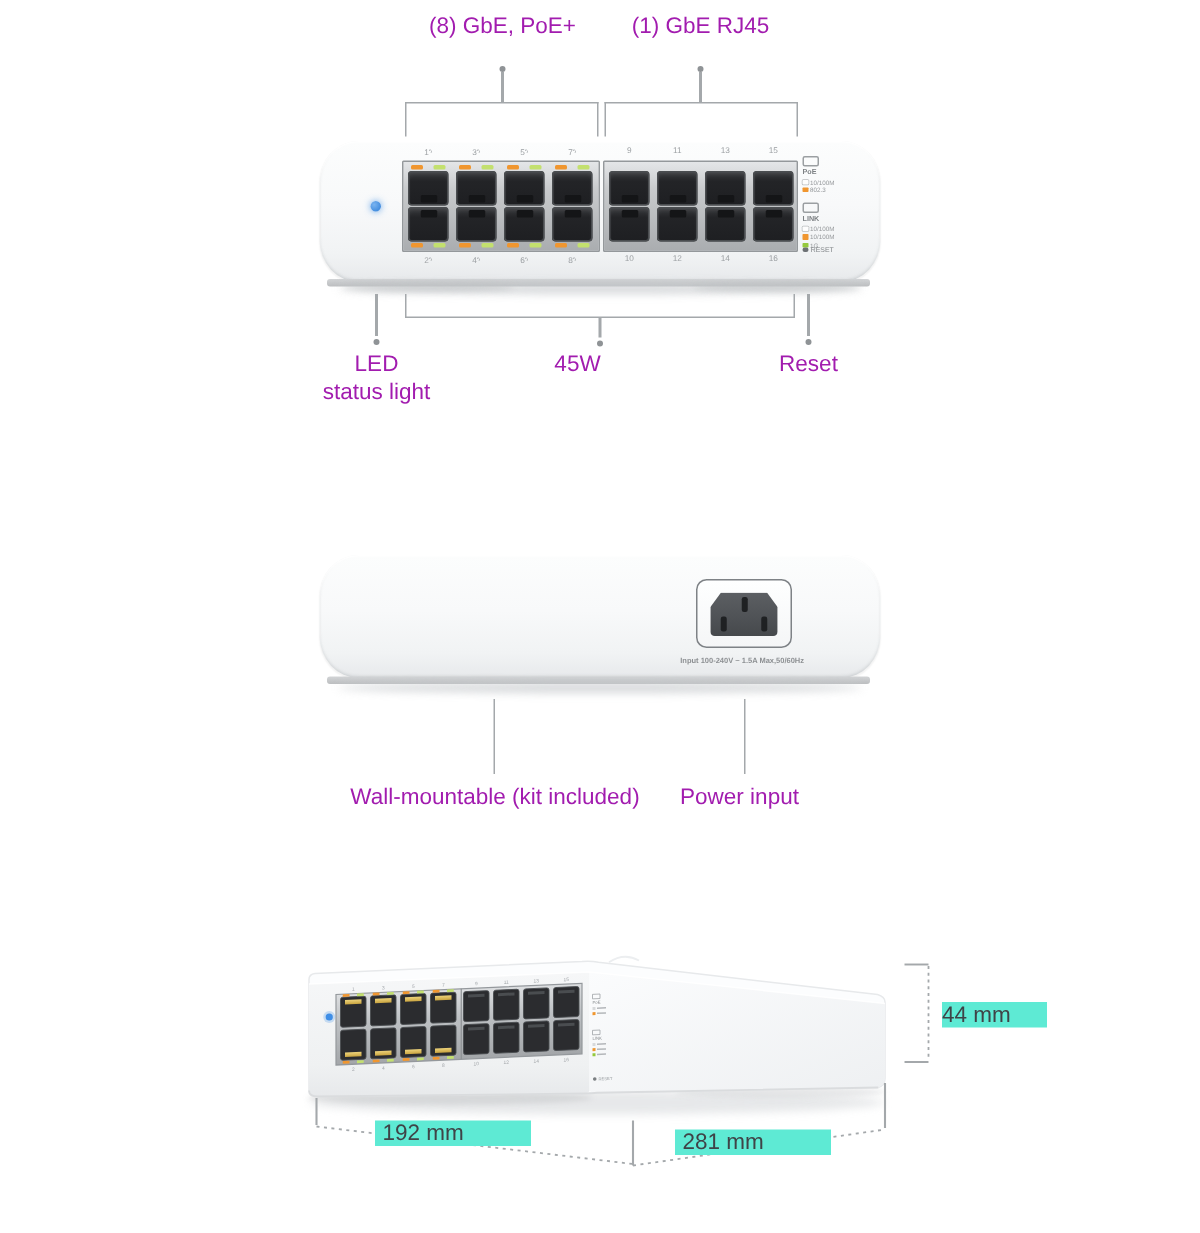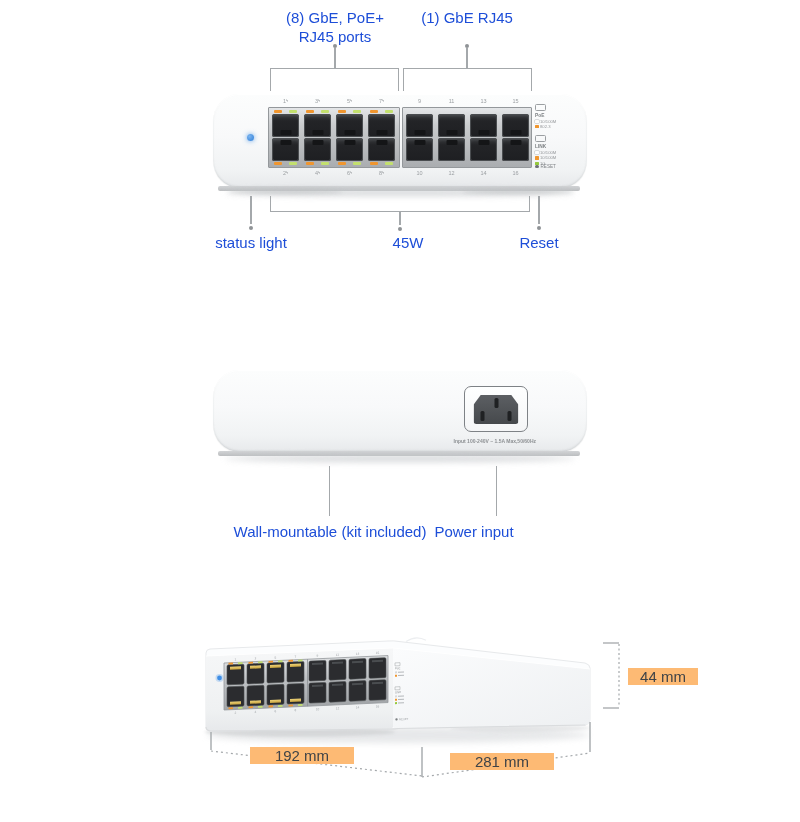--- a/index.html
+++ b/index.html
@@ -1,20 +1,20 @@
 <!DOCTYPE html>
 <html><head>
 <meta charset="utf-8">
 <style>
   html,body{margin:0;padding:0;background:#fff}
   .page{position:relative;width:800px;height:822px;background:#ffffff;
         font-family:"Liberation Sans",sans-serif;color:#3f4347;overflow:hidden}
 
   
-  .lbl{position:absolute;text-align:center;font-size:15px;line-height:19px;color:#1d4ed8}
+  .lbl{position:absolute;text-align:center;font-size:15px;line-height:19px;color:#a21caf}
   .vline{position:absolute;width:1.5px;background:#a4a8ab}
   .dot{position:absolute;width:4px;height:4px;border-radius:50%;background:#8f9396}
   .bracket-down{position:absolute;border:1.5px solid #a4a8ab;border-bottom:none;box-sizing:border-box}
   .bracket-up{position:absolute;border:1.5px solid #a4a8ab;border-top:none;box-sizing:border-box}
 
   
   .device{position:absolute;left:213px;width:374px;
     background:linear-gradient(180deg,#fcfdfd 0%,#f8f9fa 45%,#f1f3f4 80%,#e9ebed 96%,#e3e5e7 100%);
     border-radius:26px/28px;
     box-shadow:inset 0 1px 1px #ffffff, inset 0 -1px 2px rgba(160,165,170,.35), 0 1px 1px rgba(0,0,0,.05)}
@@ -68,32 +68,31 @@
     background:linear-gradient(180deg,#5c5f63,#46494c);
     clip-path:polygon(16% 0,84% 0,100% 34%,100% 100%,0 100%,0 34%);border-radius:3px}
   .pin{position:absolute;width:4px;height:10px;background:#1f2123;border-radius:1.5px}
   .pin.c{left:50%;top:3px;transform:translateX(-50%)}
   .pin.l{left:7px;bottom:3px}
   .pin.r{right:7px;bottom:3px}
   .rating{position:absolute;left:228px;top:68px;width:95px;text-align:right;
     font-size:5px;font-weight:bold;color:#8d9093}
 
   
-  .dim-label{position:absolute;font-size:15px;color:#3f4347;background:#fdba74;padding:0 5px;text-align:center}
+  .dim-label{position:absolute;font-size:15px;color:#3f4347;background:#5eead4;padding:0 5px;}
 
   svg{position:absolute;left:0}
 </style>
 </head>
 <body>
 
 <div class="page">
 
   <div class="lbl" style="left:245px;top:8px;width:180px">
     <div>(8) GbE, PoE+</div>
-    <div>RJ45 ports</div>
   </div>
   <div class="lbl" style="left:377px;top:8px;width:180px">
     <div>(1) GbE RJ45</div>
   </div>
 
   <div class="dot" style="left:333px;top:44px"></div>
   <div class="vline" style="left:334px;top:48px;height:20px"></div>
   <div class="dot" style="left:465px;top:44px"></div>
   <div class="vline" style="left:466px;top:48px;height:20px"></div>
 
@@ -249,23 +248,24 @@
   <div class="dot" style="left:249px;top:226px"></div>
 
   <div class="bracket-up" style="left:270px;top:196px;width:260px;height:16px"></div>
   <div class="vline" style="left:399px;top:212px;height:13px"></div>
   <div class="dot" style="left:398px;top:227px"></div>
 
   <div class="vline" style="left:538px;top:196px;height:28px"></div>
   <div class="dot" style="left:537px;top:226px"></div>
 
   <div class="lbl" style="left:171px;top:233px;width:160px">
+    <div>LED</div>
     <div>status light</div>
   </div>
-  <div class="lbl" style="left:318px;top:233px;width:180px">
+  <div class="lbl" style="left:295px;top:233px;width:180px">
     <div>45W</div>
   </div>
   <div class="lbl" style="left:459px;top:233px;width:160px">
     <div>Reset</div>
   </div>
 
   <div class="device device-back">
     <div class="socket-frame">
       <div class="c14">
         <span class="pin c"></span>
@@ -277,21 +277,21 @@
   </div>
   <div class="base-bar" style="left:218px;top:451px;width:362px"></div>
   <div class="floor-shadow" style="left:225px;top:455px;width:350px"></div>
 
   <div class="vline" style="left:329px;top:466px;height:50px;width:1px"></div>
   <div class="vline" style="left:496px;top:466px;height:50px;width:1px"></div>
 
   <div class="lbl" style="left:210px;top:522px;width:240px">
     <div>Wall-mountable (kit included)</div>
   </div>
-  <div class="lbl" style="left:394px;top:522px;width:160px">
+  <div class="lbl" style="left:413px;top:522px;width:160px">
     <div>Power input</div>
   </div>
 
   <svg id="iso" width="800" height="222" viewBox="0 600 800 222" style="top:600px">
     <defs>
       <linearGradient id="gFront" x1="0" y1="0" x2="0" y2="1">
         <stop offset="0" stop-color="#f6f7f8"></stop>
           <stop offset="0.75" stop-color="#eff1f2"></stop>
           <stop offset="1" stop-color="#e7e9eb"></stop>
       </linearGradient>

